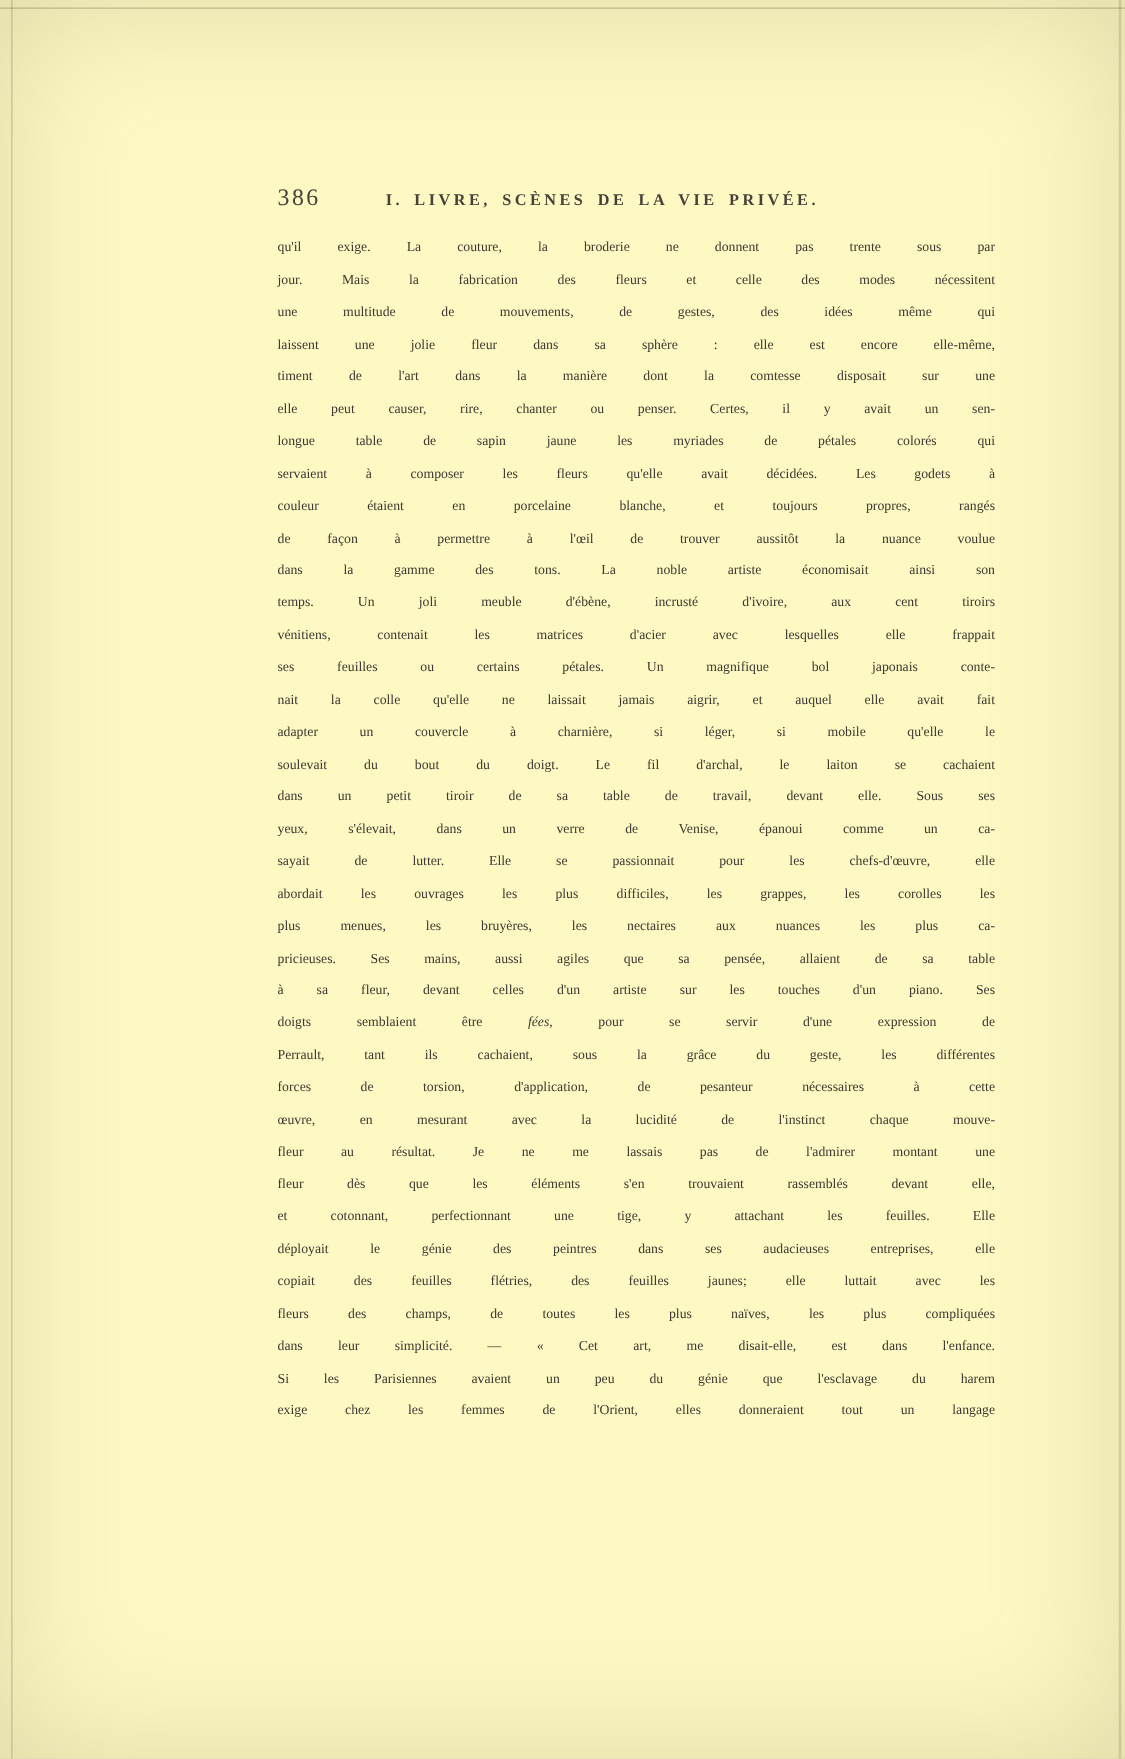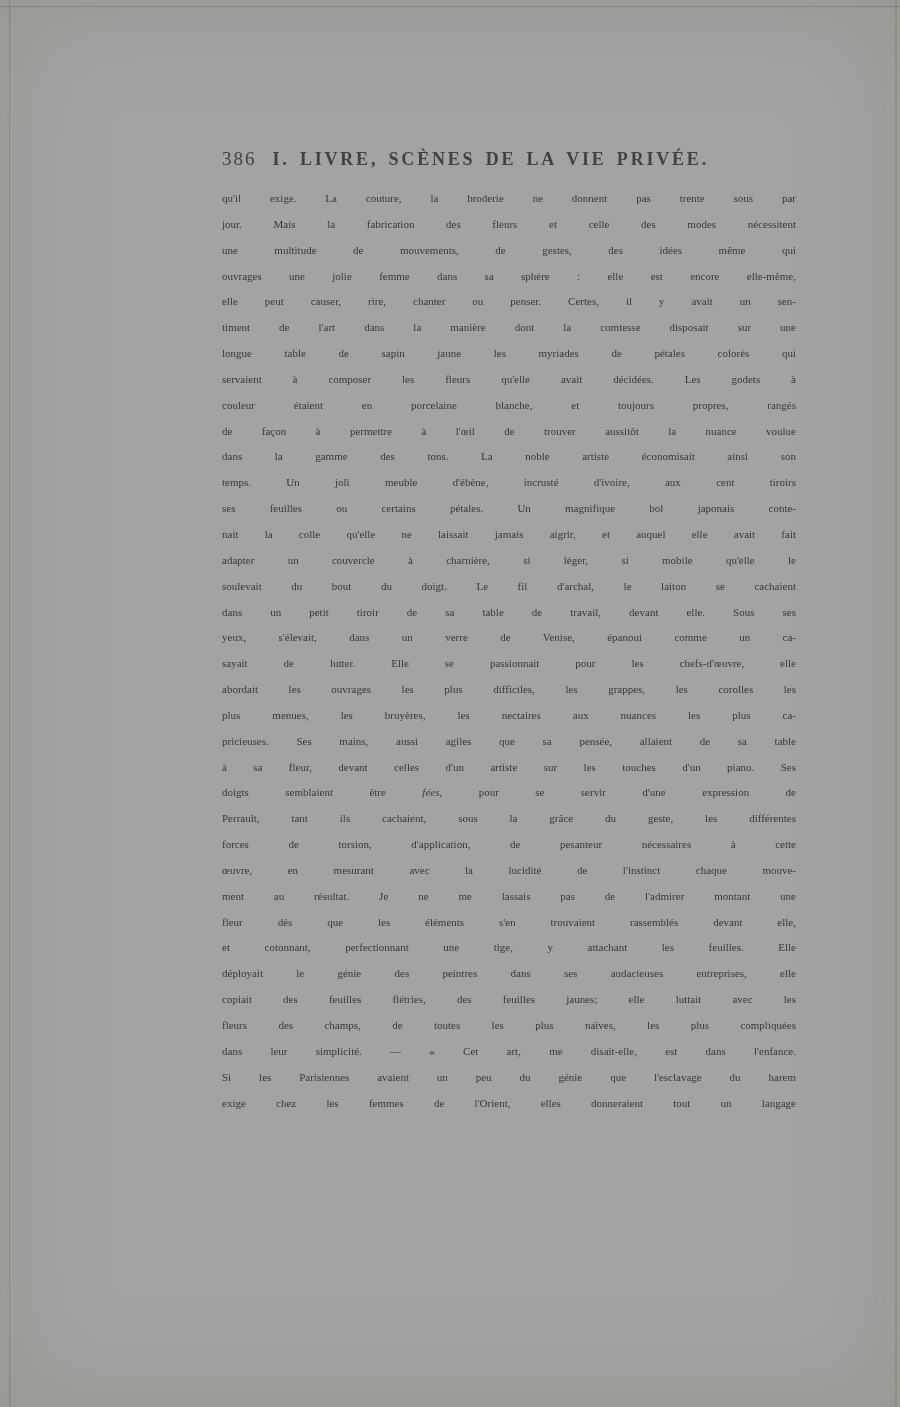--- a/index.html
+++ b/index.html
@@ -6,21 +6,21 @@
   html, body { width: 900px; height: 1407px; }
   body {
     background: #d6d0ba;
     font-family: "Liberation Serif", serif;
     overflow: hidden;
   }
   .scan {
     position: relative;
     width: 900px;
     height: 1407px;
-    background: #a3a3a3;
+    background: #fef9c3;
     box-shadow: inset 0 0 110px rgba(110, 100, 70, 0.22);
     overflow: hidden;
   }
   .edge-top {
     position: absolute; left: 0; right: 0; top: 6px;
     border-top: 1px solid rgba(100, 90, 62, 0.35);
   }
   .edge-left {
     position: absolute; top: 0; bottom: 0; left: 9px;
     border-left: 1px solid rgba(100, 90, 62, 0.30);
@@ -35,22 +35,22 @@
     width: 574px;
     display: flex;
     align-items: baseline;
     color: #46413a;
   }
   .pagenum {
     font-size: 19px;
     letter-spacing: 2px;
   }
   .running-title {
-    margin-left: 16px;
-    font-size: 18px;
+    margin-left: 52px;
+    font-size: 13px;
     font-weight: bold;
     letter-spacing: 2.8px;
     word-spacing: 3px;
     white-space: nowrap;
   }
   .textblock {
     position: absolute;
     left: 222px; top: 186px;
     width: 574px;
     font-size: 11px;
@@ -77,45 +77,46 @@
 
   <div class="header-row">
     <span class="pagenum">386</span>
     <span class="running-title">I. LIVRE, SCÈNES DE LA VIE PRIVÉE.</span>
   </div>
 
   <div class="textblock" id="textblock">
       <div class="line"><span>qu'il exige. La couture, la broderie ne donnent pas trente sous par</span></div>
       <div class="line"><span>jour. Mais la fabrication des fleurs et celle des modes nécessitent</span></div>
       <div class="line"><span>une multitude de mouvements, de gestes, des idées même qui</span></div>
-      <div class="line"><span>ouvrages une jolie femme dans sa sphère : elle est encore elle-même,</span></div>
+      <div class="line"><span>laissent une jolie fleur dans sa sphère : elle est encore elle-même,</span></div>
+      <div class="line"><span>timent de l'art dans la manière dont la comtesse disposait sur une</span></div>
       <div class="line"><span>elle peut causer, rire, chanter ou penser. Certes, il y avait un sen-</span></div>
-      <div class="line"><span>timent de l'art dans la manière dont la comtesse disposait sur une</span></div>
       <div class="line"><span>longue table de sapin jaune les myriades de pétales colorés qui</span></div>
       <div class="line"><span>servaient à composer les fleurs qu'elle avait décidées. Les godets à</span></div>
       <div class="line"><span>couleur étaient en porcelaine blanche, et toujours propres, rangés</span></div>
       <div class="line"><span>de façon à permettre à l'œil de trouver aussitôt la nuance voulue</span></div>
       <div class="line"><span>dans la gamme des tons. La noble artiste économisait ainsi son</span></div>
       <div class="line"><span>temps. Un joli meuble d'ébène, incrusté d'ivoire, aux cent tiroirs</span></div>
+      <div class="line"><span>vénitiens, contenait les matrices d'acier avec lesquelles elle frappait</span></div>
       <div class="line"><span>ses feuilles ou certains pétales. Un magnifique bol japonais conte-</span></div>
       <div class="line"><span>nait la colle qu'elle ne laissait jamais aigrir, et auquel elle avait fait</span></div>
       <div class="line"><span>adapter un couvercle à charnière, si léger, si mobile qu'elle le</span></div>
       <div class="line"><span>soulevait du bout du doigt. Le fil d'archal, le laiton se cachaient</span></div>
       <div class="line"><span>dans un petit tiroir de sa table de travail, devant elle. Sous ses</span></div>
       <div class="line"><span>yeux, s'élevait, dans un verre de Venise, épanoui comme un ca-</span></div>
       <div class="line"><span>sayait de lutter. Elle se passionnait pour les chefs-d'œuvre, elle</span></div>
       <div class="line"><span>abordait les ouvrages les plus difficiles, les grappes, les corolles les</span></div>
       <div class="line"><span>plus menues, les bruyères, les nectaires aux nuances les plus ca-</span></div>
       <div class="line"><span>pricieuses. Ses mains, aussi agiles que sa pensée, allaient de sa table</span></div>
       <div class="line"><span>à sa fleur, devant celles d'un artiste sur les touches d'un piano. Ses</span></div>
       <div class="line"><span>doigts semblaient être </span><i>fées</i><span>, pour se servir d'une expression de</span></div>
       <div class="line"><span>Perrault, tant ils cachaient, sous la grâce du geste, les différentes</span></div>
       <div class="line"><span>forces de torsion, d'application, de pesanteur nécessaires à cette</span></div>
       <div class="line"><span>œuvre, en mesurant avec la lucidité de l'instinct chaque mouve-</span></div>
-      <div class="line"><span>ment au résultat. Je ne me lassais pas de l'admirer montant une</span></div>
+      <div class="line"><span>fleur au résultat. Je ne me lassais pas de l'admirer montant une</span></div>
       <div class="line"><span>fleur dès que les éléments s'en trouvaient rassemblés devant elle,</span></div>
       <div class="line"><span>et cotonnant, perfectionnant une tige, y attachant les feuilles. Elle</span></div>
       <div class="line"><span>déployait le génie des peintres dans ses audacieuses entreprises, elle</span></div>
       <div class="line"><span>copiait des feuilles flétries, des feuilles jaunes; elle luttait avec les</span></div>
       <div class="line"><span>fleurs des champs, de toutes les plus naïves, les plus compliquées</span></div>
       <div class="line"><span>dans leur simplicité. — « Cet art, me disait-elle, est dans l'enfance.</span></div>
       <div class="line"><span>Si les Parisiennes avaient un peu du génie que l'esclavage du harem</span></div>
       <div class="line"><span>exige chez les femmes de l'Orient, elles donneraient tout un langage</span></div>
     </div>
 </div>

